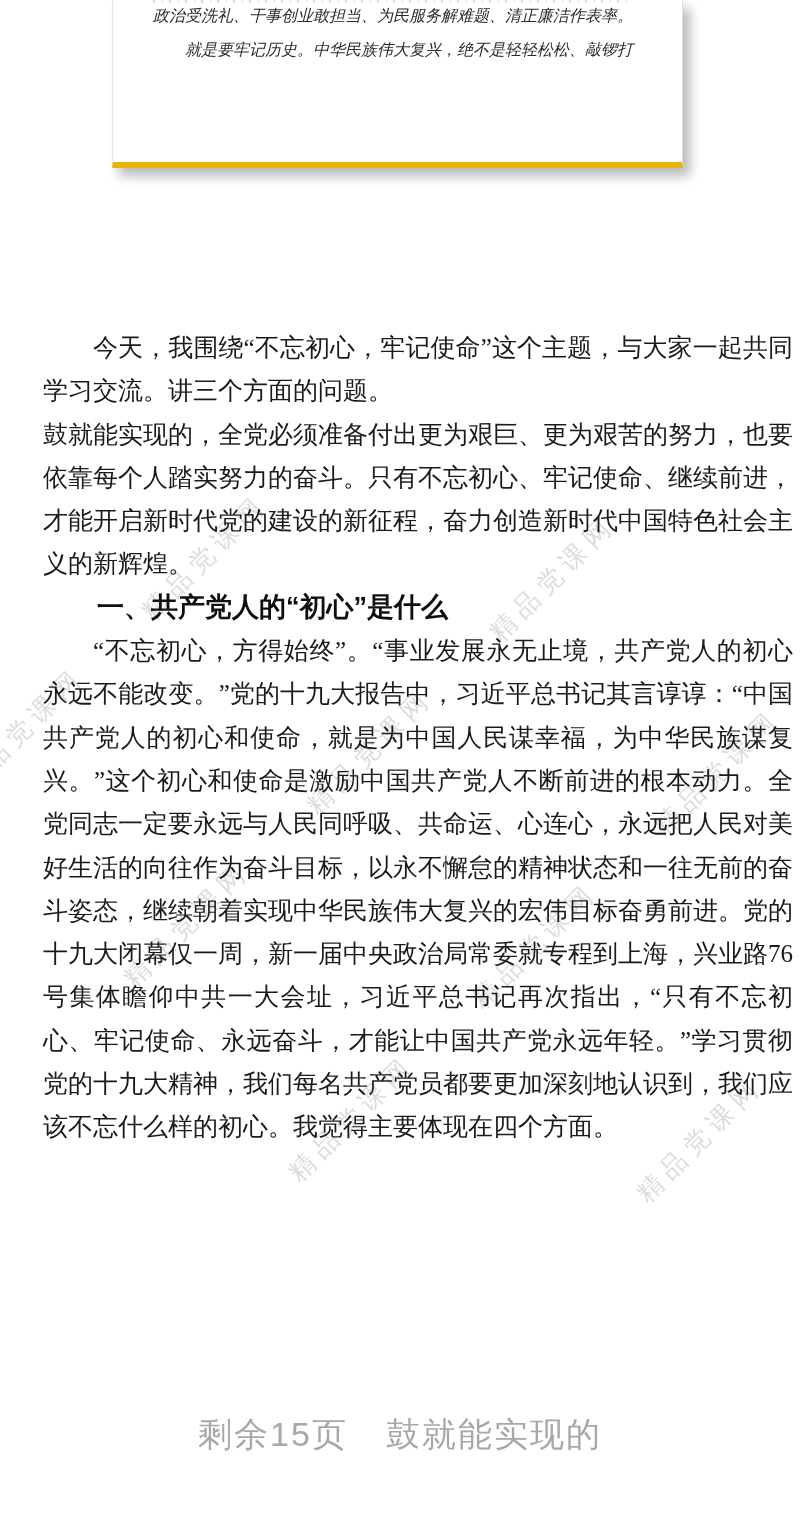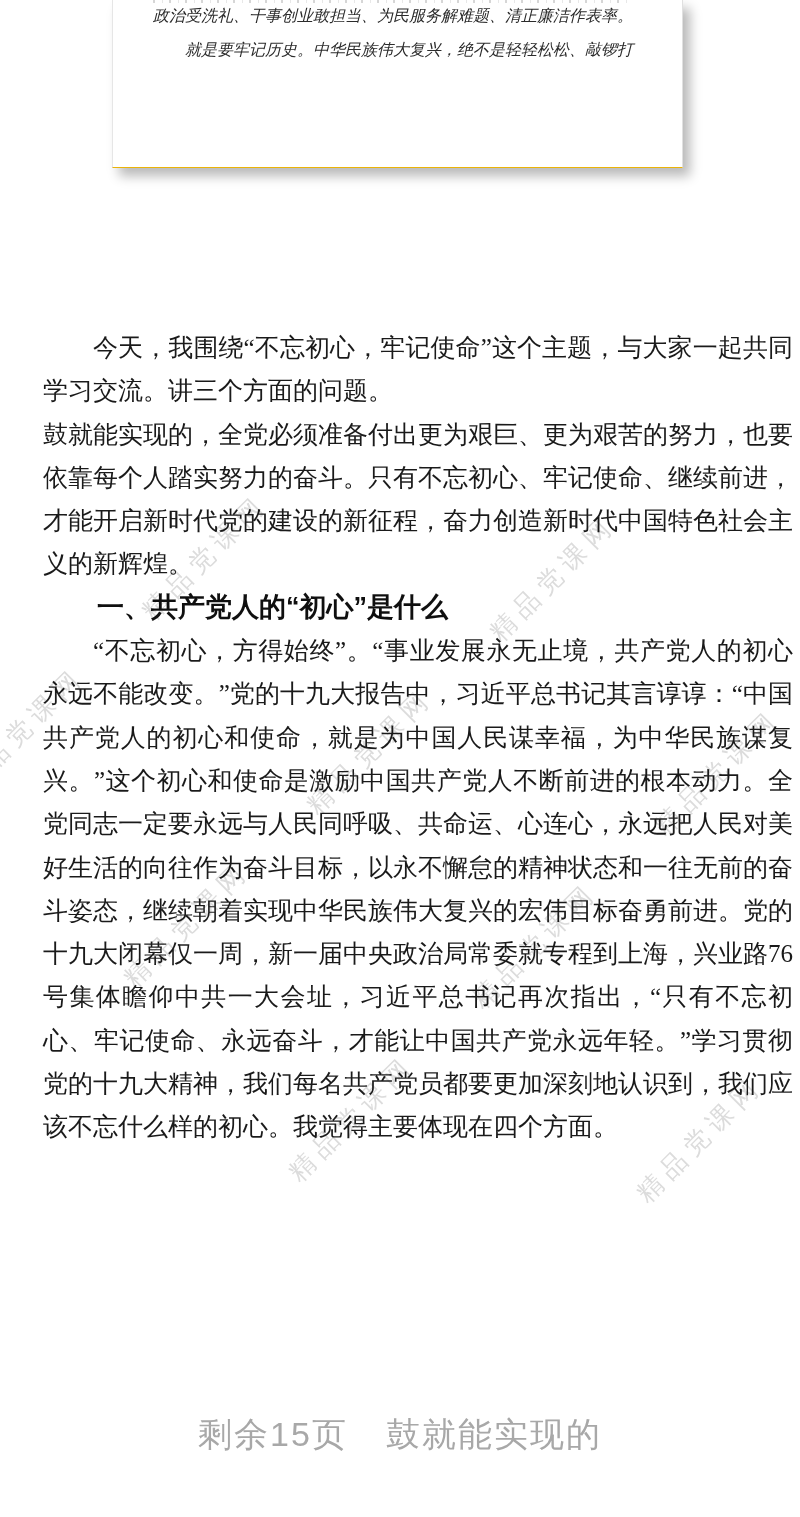--- a/index.html
+++ b/index.html
@@ -30,21 +30,21 @@
 
   
   .preview-card {
     position: absolute;
     left: 112px; top: 0;
     width: 571px; height: 168px;
     background: #ffffff;
     box-sizing: border-box;
     border-left: 1px solid #e6e6e6;
     border-right: 1px solid #e0e0e0;
-    border-bottom: 1px solid #eab308;
+    border-bottom: 6px solid #eab308;
     box-shadow: 7px 8px 11px rgba(0,0,0,0.28);
     padding: 0 46px 0 40px;
     z-index: 2;
     overflow: hidden;
   }
   .clip-tips {
     position: absolute;
     top: 0; left: 40px; right: 50px; height: 3px;
     background: repeating-linear-gradient(90deg,
       rgba(120,120,120,.55) 0 2px, transparent 2px 9px,

